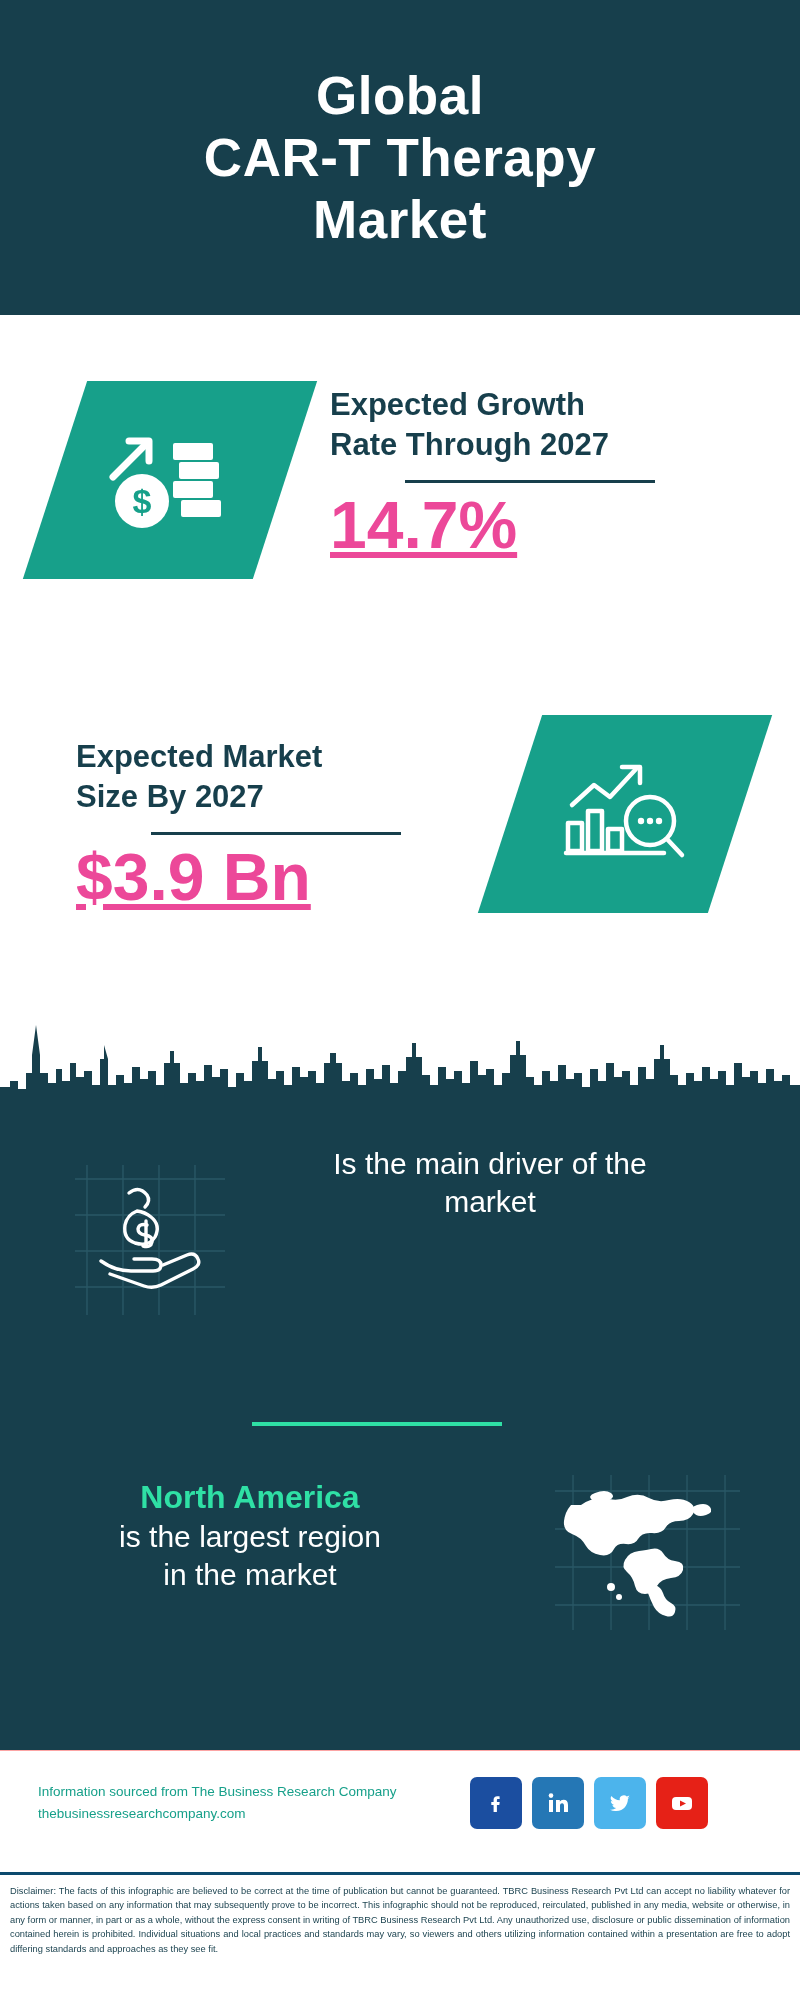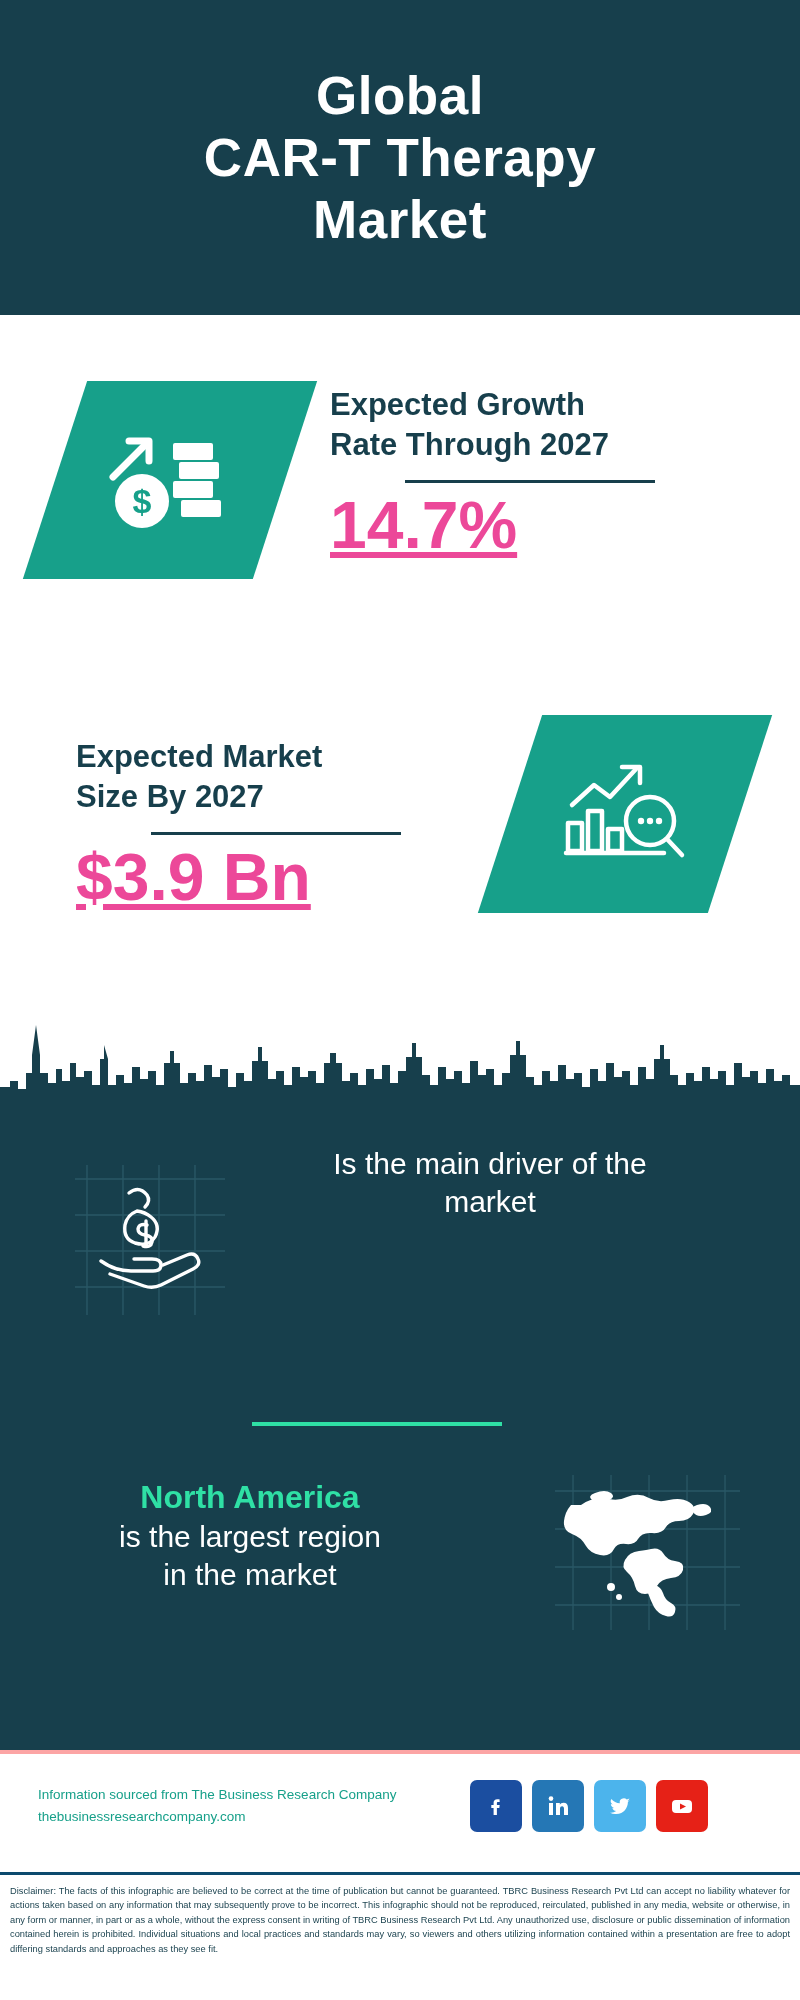--- a/index.html
+++ b/index.html
@@ -71,21 +71,21 @@
   }
 
   .region{position:absolute;left:0;top:1460px;width:800px;height:230px;}
   .region-text{position:absolute;left:40px;top:10px;width:420px;text-align:center;color:#ffffff;font-size:30px;line-height:1.28;margin-top:7px;}
   .region-text .hl{color:#2fe0a5;font-weight:bold;font-size:32px;display:block;}
   .region-map{position:absolute;left:555px;top:15px;width:185px;height:155px;}
 
   
   .footer{
     position:absolute;left:0;top:1750px;width:800px;height:122px;background:#ffffff;
-    border-top:4px solid #fca5a5;
+    border-top:1px solid #fca5a5;
   }
   .footer-src{
     position:absolute;left:38px;top:30px;width:430px;color:#17a08a;font-size:13.5px;line-height:1.65;
   }
   .socials{position:absolute;left:470px;top:26px;display:flex;gap:10px;}
   .sq{width:52px;height:52px;border-radius:7px;display:flex;align-items:center;justify-content:center;}
   .sq svg{display:block;}
   .fb{background:#1b4ea0;}
   .li{background:#2577b5;}
   .tw{background:#4cb4ec;}

